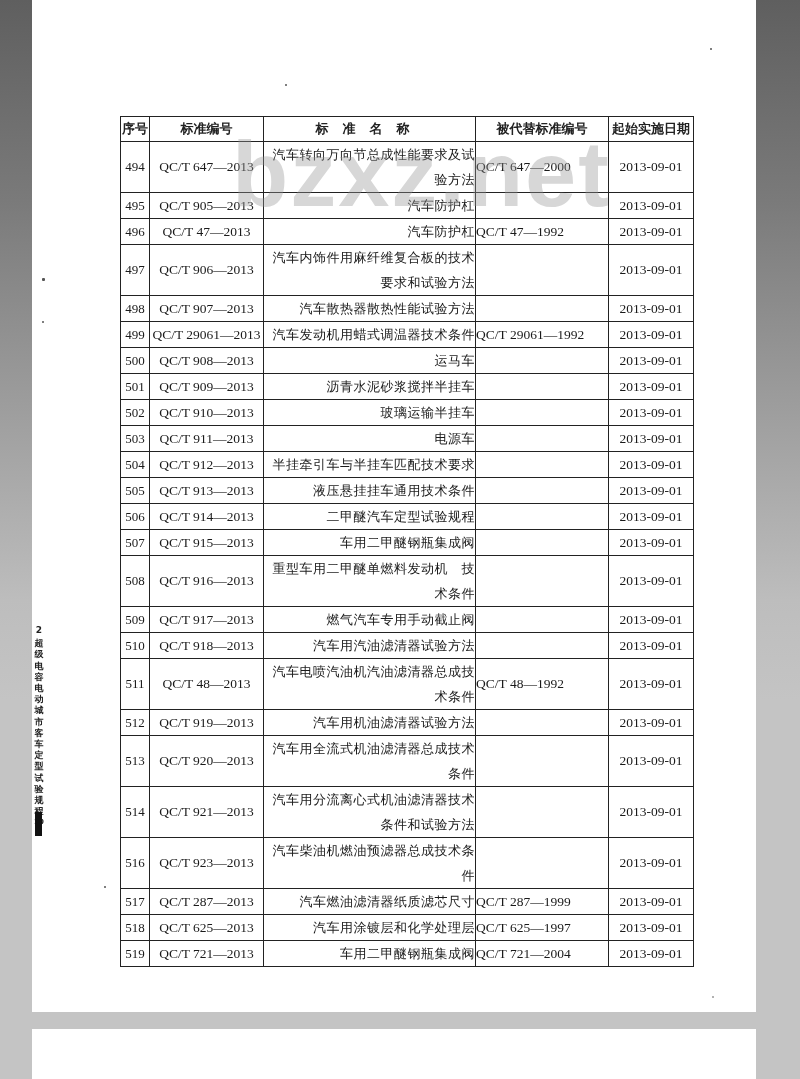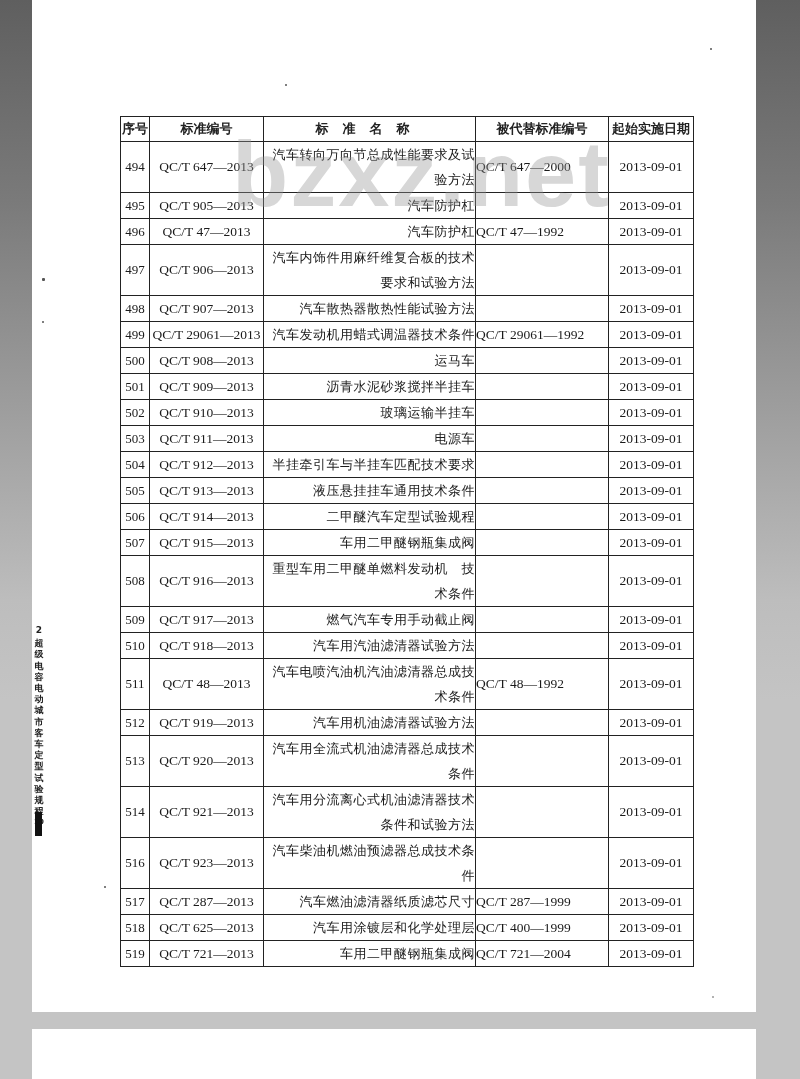--- a/index.html
+++ b/index.html
@@ -257,21 +257,21 @@
         <td class="c-no">517</td>
         <td class="c-code">QC/T 287—2013</td>
         <td class="c-name">汽车燃油滤清器纸质滤芯尺寸</td>
         <td class="c-rep">QC/T 287—1999</td>
         <td class="c-date">2013-09-01</td>
       </tr>
       <tr class="single">
         <td class="c-no">518</td>
         <td class="c-code">QC/T 625—2013</td>
         <td class="c-name">汽车用涂镀层和化学处理层</td>
-        <td class="c-rep">QC/T 400—1999</td>
+        <td class="c-rep">QC/T 625—1997</td>
         <td class="c-date">2013-09-01</td>
       </tr>
       <tr class="single">
         <td class="c-no">519</td>
         <td class="c-code">QC/T 721—2013</td>
         <td class="c-name">车用二甲醚钢瓶集成阀</td>
         <td class="c-rep">QC/T 721—2004</td>
         <td class="c-date">2013-09-01</td>
       </tr>
     </tbody>

